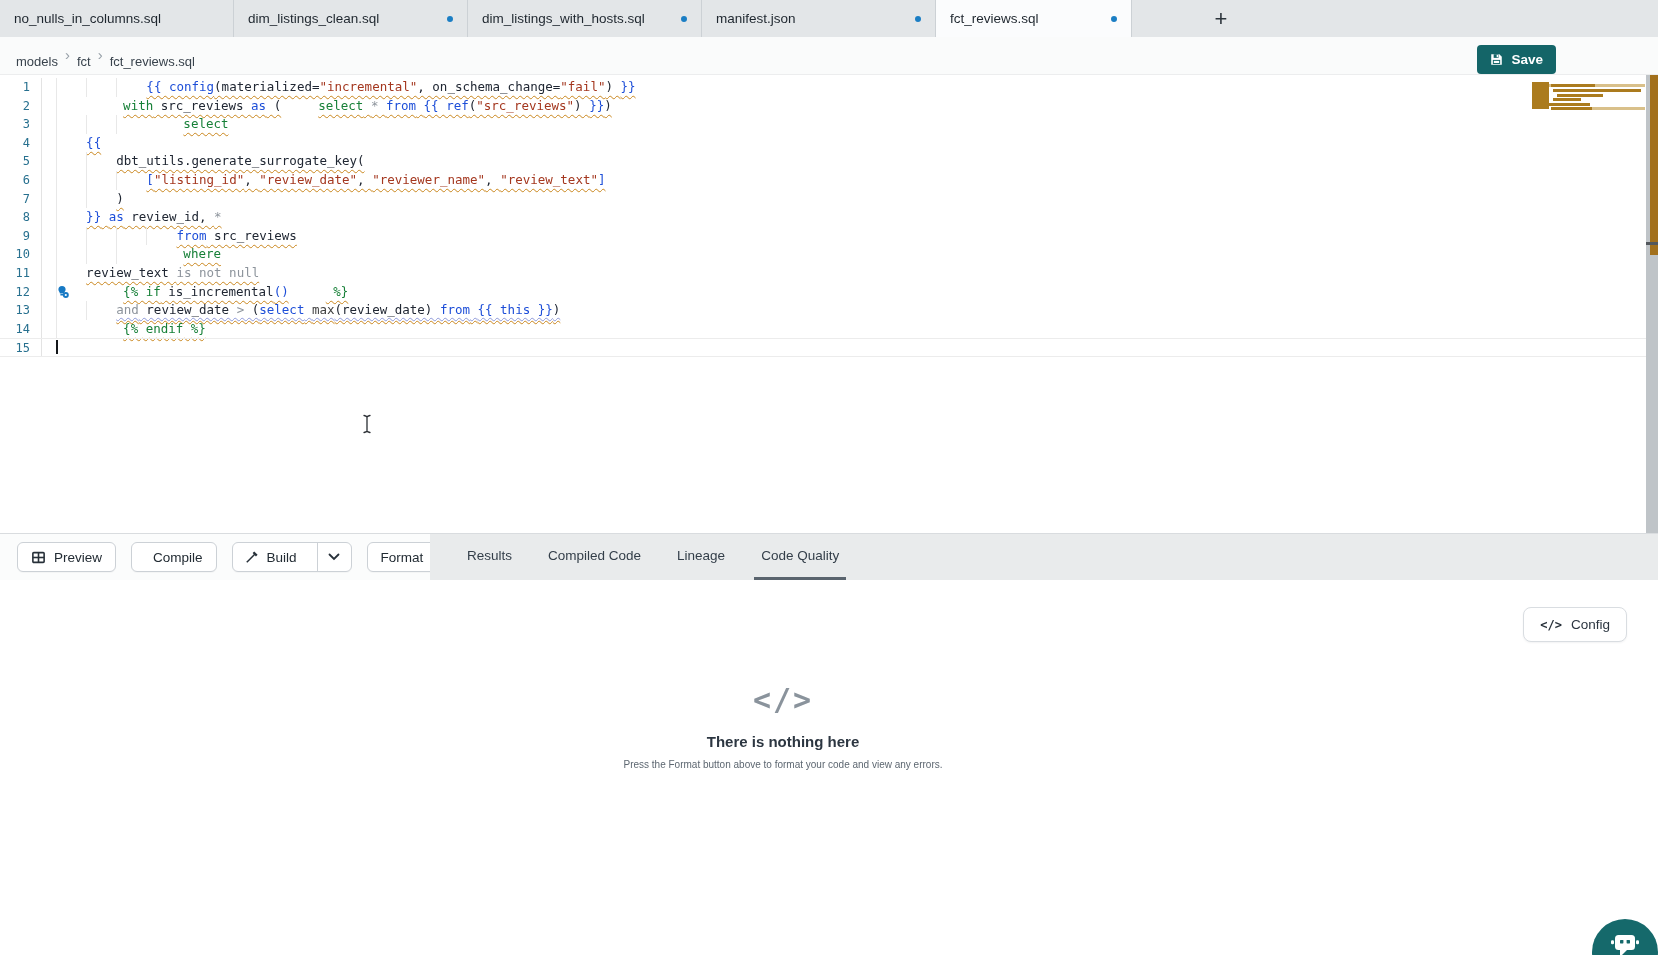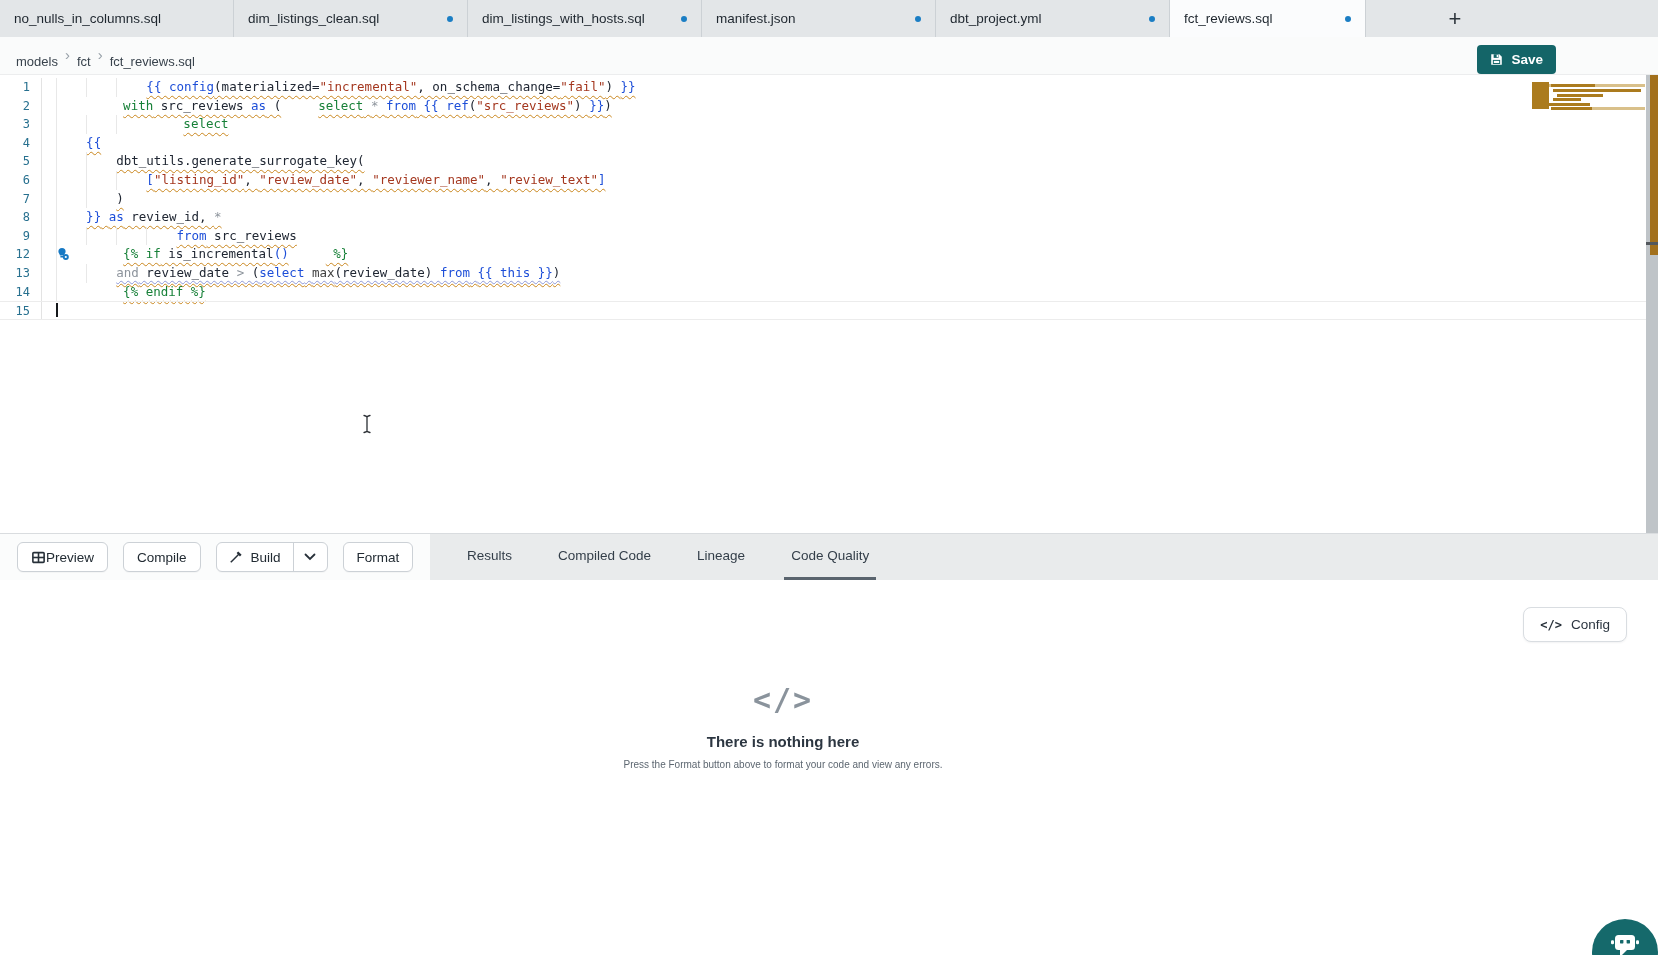--- a/index.html
+++ b/index.html
@@ -64,29 +64,29 @@
   .minimap div { position:absolute; }
   .ruler { position:absolute; top:0; right:0; width:12px; height:100%; background:#bfc4c8; }
   .ruler .marks { position:absolute; top:0; right:0; width:8px; height:180px; background:#a2701c; }
   .ruler .thumbline { position:absolute; top:167px; left:0; width:100%; height:3px; background:#53585d; }
   .ibeam { position:absolute; left:361px; top:339px; }
 
   
   .bottombar { position:absolute; top:533px; left:0; right:0; height:47px;
     border-top:1px solid #d9dcdf; display:flex; }
   .actions { width:430px; background:#fbfcfc; display:flex; align-items:center; gap:15px; padding-left:17px; flex:0 0 auto; }
-  .btn { height:30px; display:flex; align-items:center; padding:0 13px;
+  .btn { height:30px; display:flex; align-items:center; gap:8px; padding:0 13px;
     background:#fff; border:1px solid #ccd1d6; border-radius:6px; font-size:13.5px; color:#222b33;
     cursor:pointer; font-family:inherit; box-shadow:0 1px 1px rgba(0,0,0,.03); }
   .btn.split { padding:0; }
   .btn .bmain { display:flex; align-items:center; gap:8px; padding:0 12px; height:100%; }
   .btn .bdrop { width:34px; height:100%; border-left:1px solid #ccd1d6; display:flex; align-items:center; justify-content:center; }
   .codeglyph { font-family:"DejaVu Sans Mono", monospace; font-weight:bold; font-size:12px; color:#273039; }
 
-  .ptabs { flex:1; background:#e9ebec; display:flex; align-items:stretch; gap:32px; padding-left:30px; }
+  .ptabs { flex:1; background:#e9ebec; display:flex; align-items:stretch; gap:22px; padding-left:30px; }
   .ptab { display:flex; align-items:center; padding:0 7px; font-size:13.5px; color:#333e49;
     border-bottom:3px solid transparent; cursor:pointer; }
   .ptab.active { border-bottom-color:#5a646e; }
 
   
   .panel { position:absolute; top:580px; left:0; right:0; bottom:0; background:#fff; }
   .configbtn { position:absolute; top:27px; right:31px; height:35px; padding:0 16px;
     display:flex; align-items:center; gap:9px; background:#fff; border:1px solid #d9dde1; border-radius:8px;
     font-size:13.5px; color:#2b3540; cursor:pointer; font-family:inherit; box-shadow:0 1px 2px rgba(27,36,44,.06); }
   .empty { position:absolute; top:102px; width:1566px; text-align:center; }
@@ -110,24 +110,20 @@
       <div class="tab">
         <span class="tlbl">dim_listings_clean.sql</span>
         <span class="dot"></span>
       </div>
       <div class="tab">
         <span class="tlbl">dim_listings_with_hosts.sql</span>
         <span class="dot"></span>
       </div>
       <div class="tab">
         <span class="tlbl">manifest.json</span>
-        <span class="dot"></span>
-      </div>
-      <div class="tab">
-        <span class="tlbl">dbt_project.yml</span>
         <span class="dot"></span>
       </div>
       <div class="tab active">
         <span class="tlbl">fct_reviews.sql</span>
         <span class="dot"></span>
       </div>
     </div>
   <div class="tab-plus" id="plus">+</div>
 </div>
 
@@ -183,20 +179,28 @@
         <span class="ln">7</span>
         <span class="codeline"><span class="ind" style="width: 60.24px;"></span><span class="sq-o"><span class="tk-k">)</span></span></span>
       </div>
       <div class="cl">
         <span class="ln">8</span>
         <span class="codeline"><span class="ind" style="width: 30.12px;"></span><span class="sq-o"><span class="tk-j">}}</span><span class="tk-k"> </span><span class="tk-j">as</span><span class="tk-k"> review_id, </span><span class="tk-gr">*</span></span></span>
       </div>
       <div class="cl">
         <span class="ln">9</span>
         <span class="codeline"><span class="ind" style="width: 120.48px;"></span><span class="sq-o"><span class="tk-j">from</span><span class="tk-k"> src_reviews</span></span></span>
+      </div>
+      <div class="cl">
+        <span class="ln">10</span>
+        <span class="codeline"><span class="ind" style="width: 90.36px;"></span><span class="sq-o"><span class="tk-g">where</span></span></span>
+      </div>
+      <div class="cl">
+        <span class="ln">11</span>
+        <span class="codeline"><span class="ind" style="width: 30.12px;"></span><span class="sq-o"><span class="tk-k">review_text </span><span class="tk-gr">is not null</span></span></span>
       </div>
       <div class="cl">
         <span class="ln">12</span>
         <span class="codeline"><span class="bulb"><svg width="14" height="14" viewBox="0 0 14 14">
               <path d="M6 1 a3.6 3.6 0 0 1 3.6 3.6 c0 1.5-1 2.3-1.3 3.1 l-0.2 0.8 h-4.2 l-0.2-0.8 C3.4 6.9 2.4 6.1 2.4 4.6 A3.6 3.6 0 0 1 6 1 Z" fill="#1779c4"></path>
               <rect x="4.3" y="9" width="3.4" height="1.6" rx="0.5" fill="#1779c4"></rect>
               <circle cx="9.8" cy="10" r="3" fill="#1779c4"></circle>
               <circle cx="9.8" cy="10" r="1.1" fill="#ffffff"></circle>
             </svg></span><span class="ind" style="width: 30.12px;"></span><span class="sq-o"><span class="tk-g">{% if</span><span class="tk-k"> is_incremental</span><span class="tk-j">()</span><span class="tk-g"> %}</span></span></span>
       </div>

